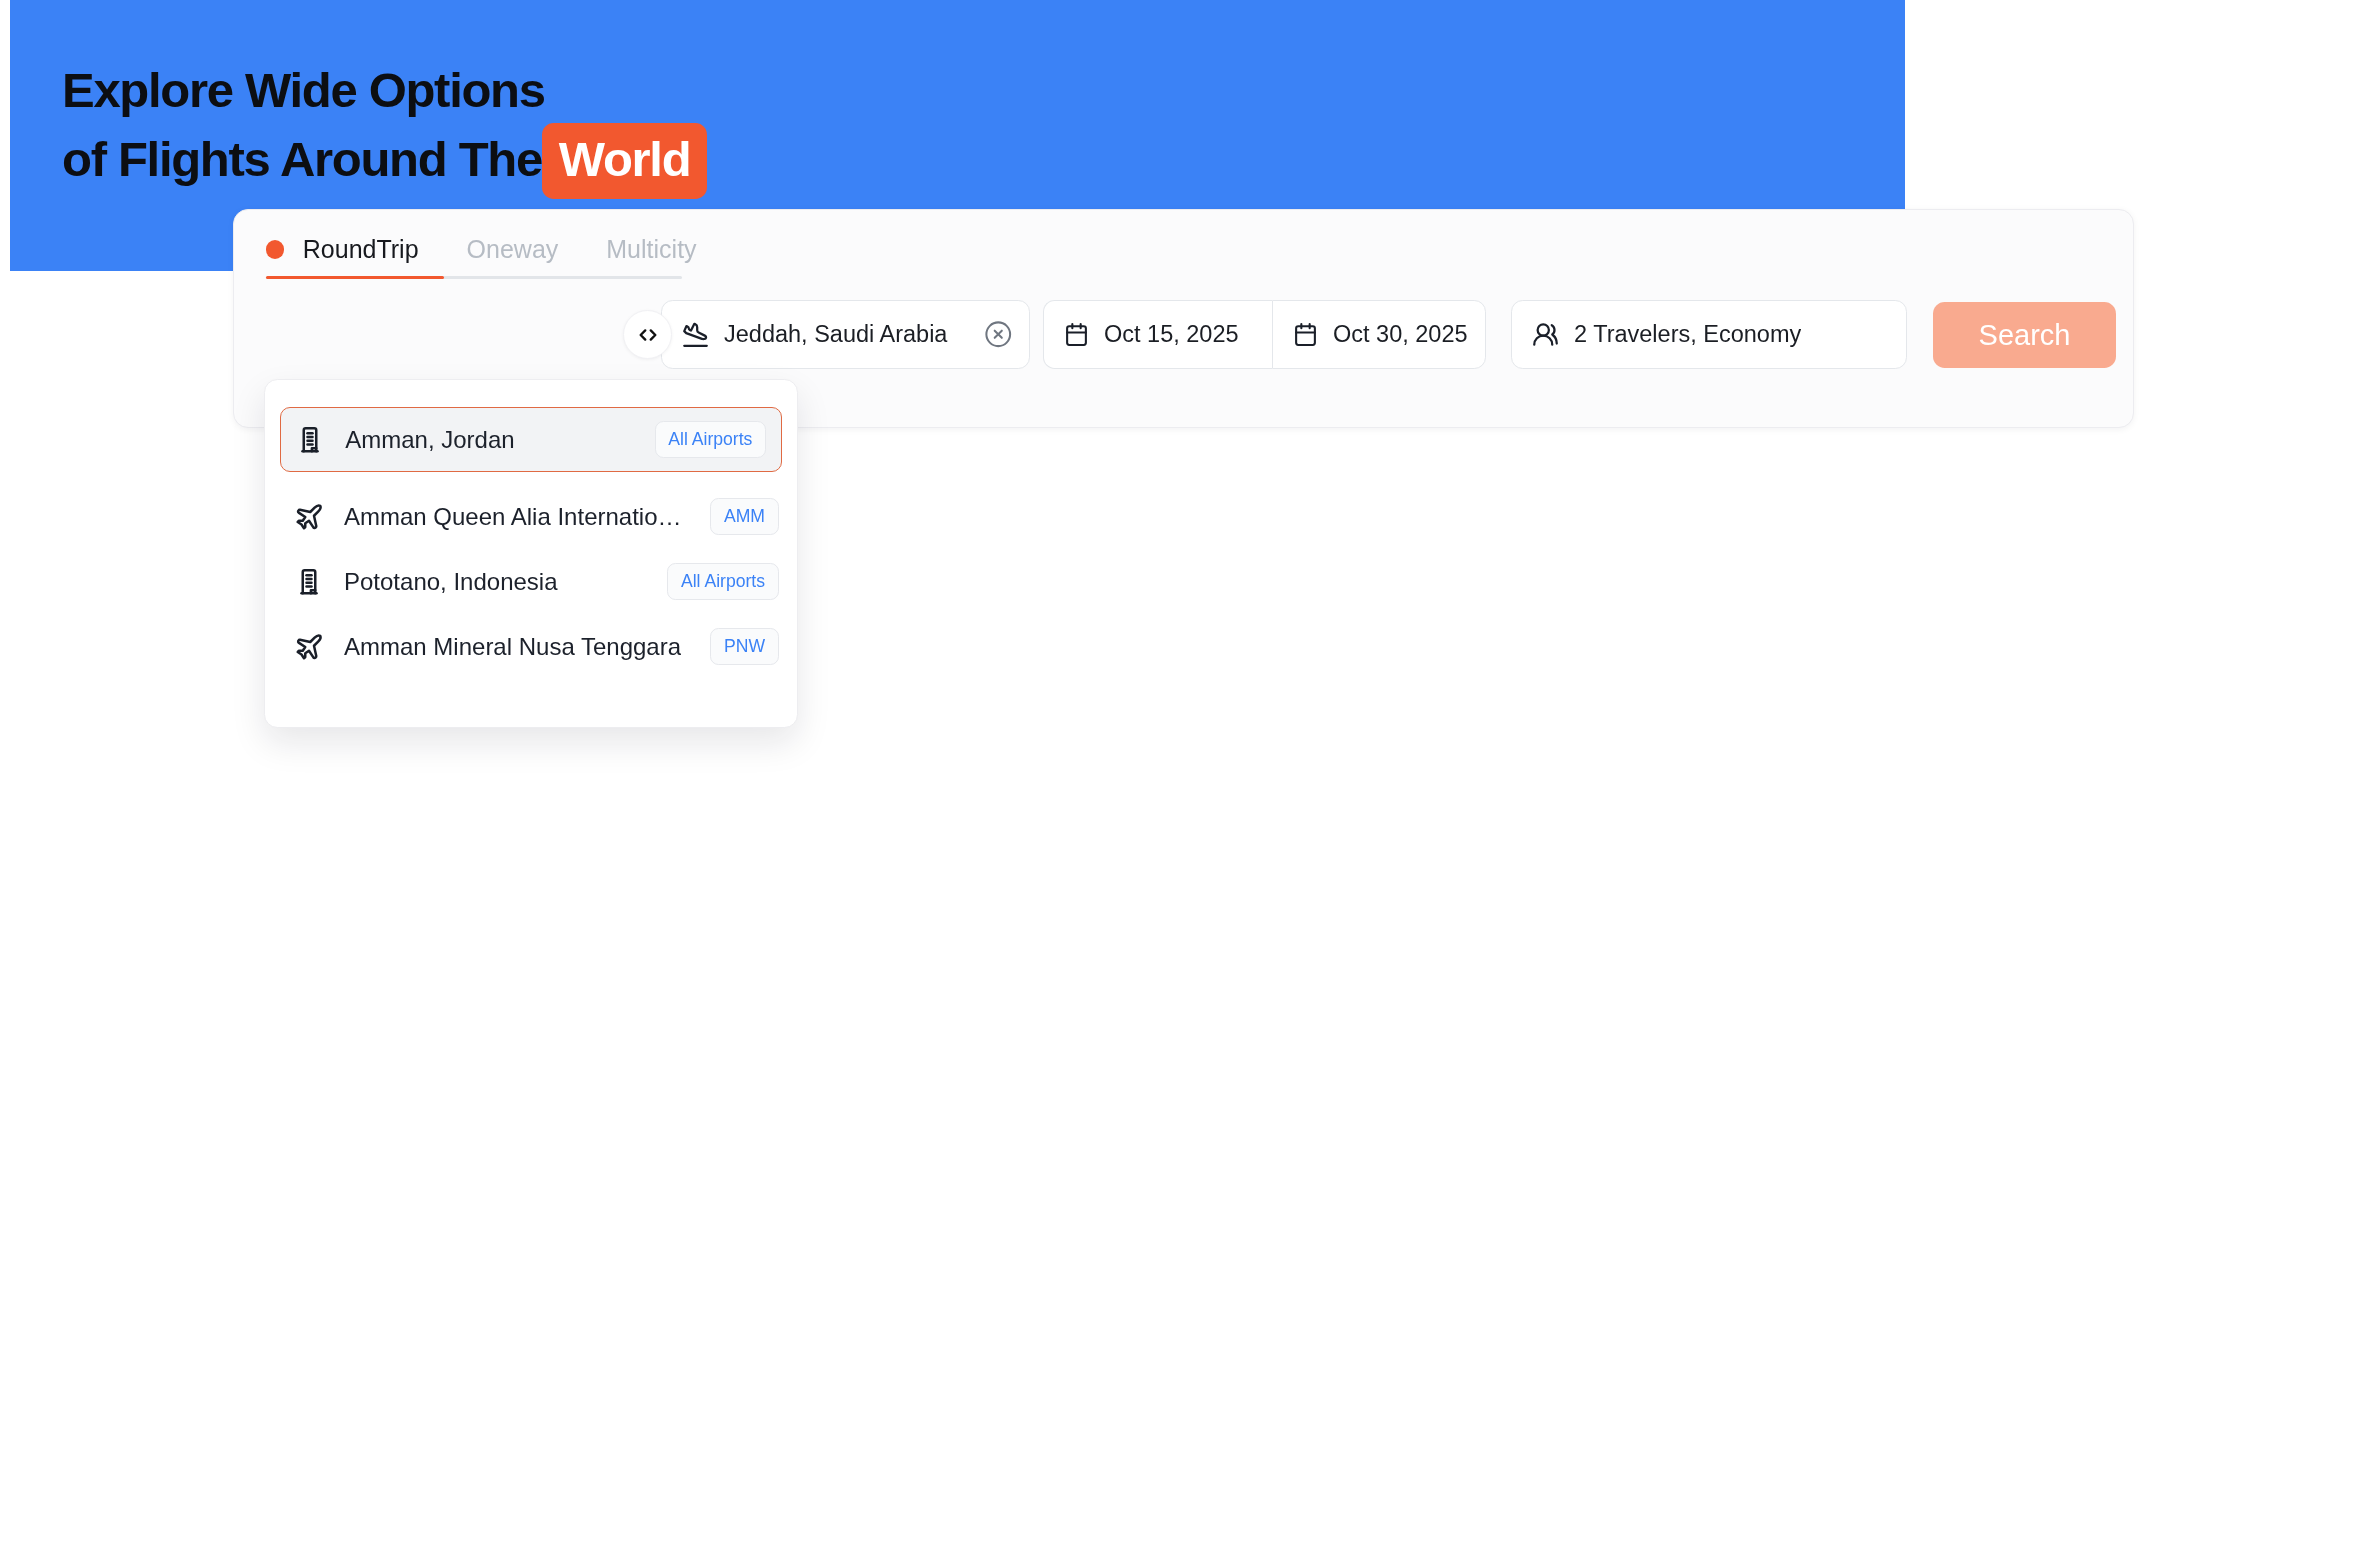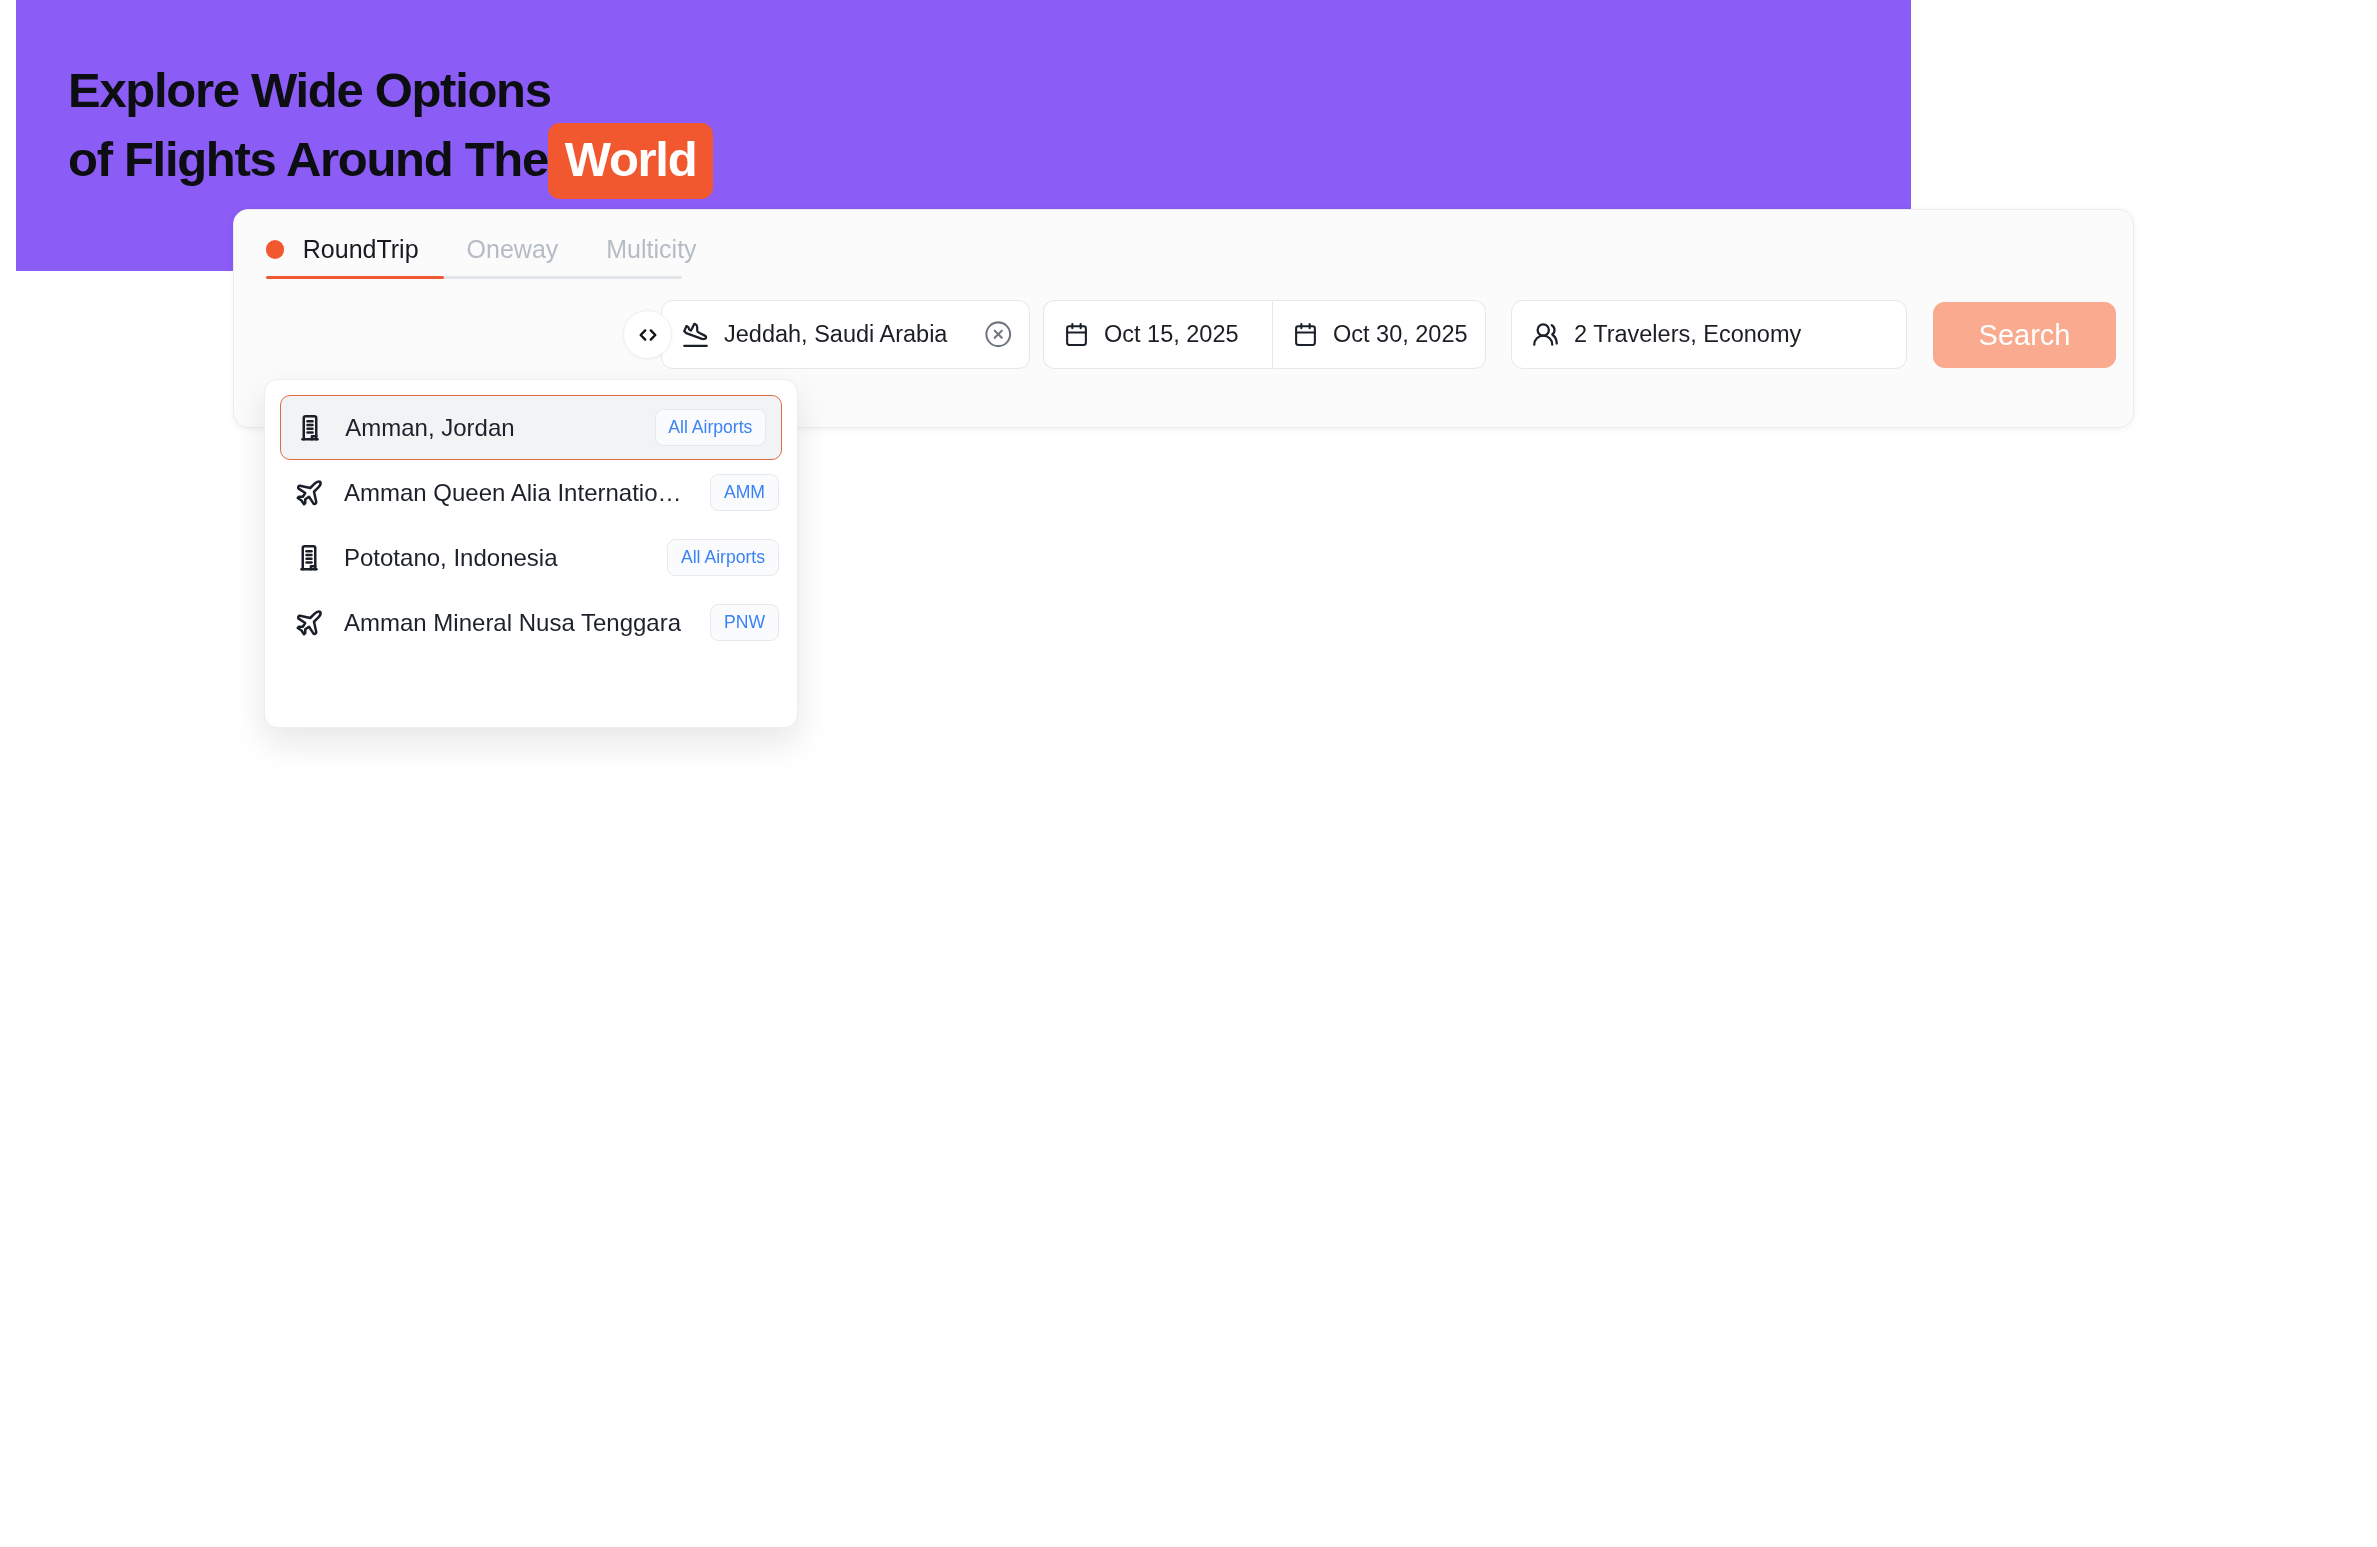--- a/index.html
+++ b/index.html
@@ -8,23 +8,23 @@
     position:relative;
     background:#ffffff;
     font-family:"Liberation Sans", sans-serif;
     color:#16191f;
     overflow:hidden;
   }
   svg { display:block; flex:none; }
 
   
   .hero {
-    position:absolute; left:16px; top:0;
+    position:absolute; left:10px; top:0;
     width:1895px; height:271px;
-    background:#8b5cf6;
+    background:#3b82f6;
   }
   .hero-title {
     position:absolute; left:52px; top:57px;
     font-size:49px; line-height:66px; font-weight:700;
     letter-spacing:-1.3px; color:#0c0e12;
   }
   .hero-title .line { display:block; white-space:nowrap; }
   .world-chip {
     display:inline-block; vertical-align:baseline;
     background:#f2582f; color:#ffffff;
@@ -113,21 +113,21 @@
     box-shadow:0 15px 34px rgba(15,23,42,.10);
     z-index:5;
     padding-top:15px;
   }
   .sugg-item {
     display:flex; align-items:center; gap:20px;
     height:65px; padding:0 18.4px 0 29px;
     font-size:24px; color:#1c212b; cursor:pointer;
   }
   .sugg-item.selected {
-    margin:0 15px; padding:0 15px 0 14.2px;
+    margin:12px 15px; padding:0 15px 0 14.2px;
     background:#f2f3f5;
     border:1.7px solid #e06a43;
     border-radius:10px;
   }
   .sugg-name { white-space:nowrap; overflow:hidden; text-overflow:ellipsis; }
   .sugg-badge {
     margin-left:auto;
     font-size:17.6px; color:#3b82f6;
     background:#fafbfc;
     border:0.8px solid #e6e8ec;

